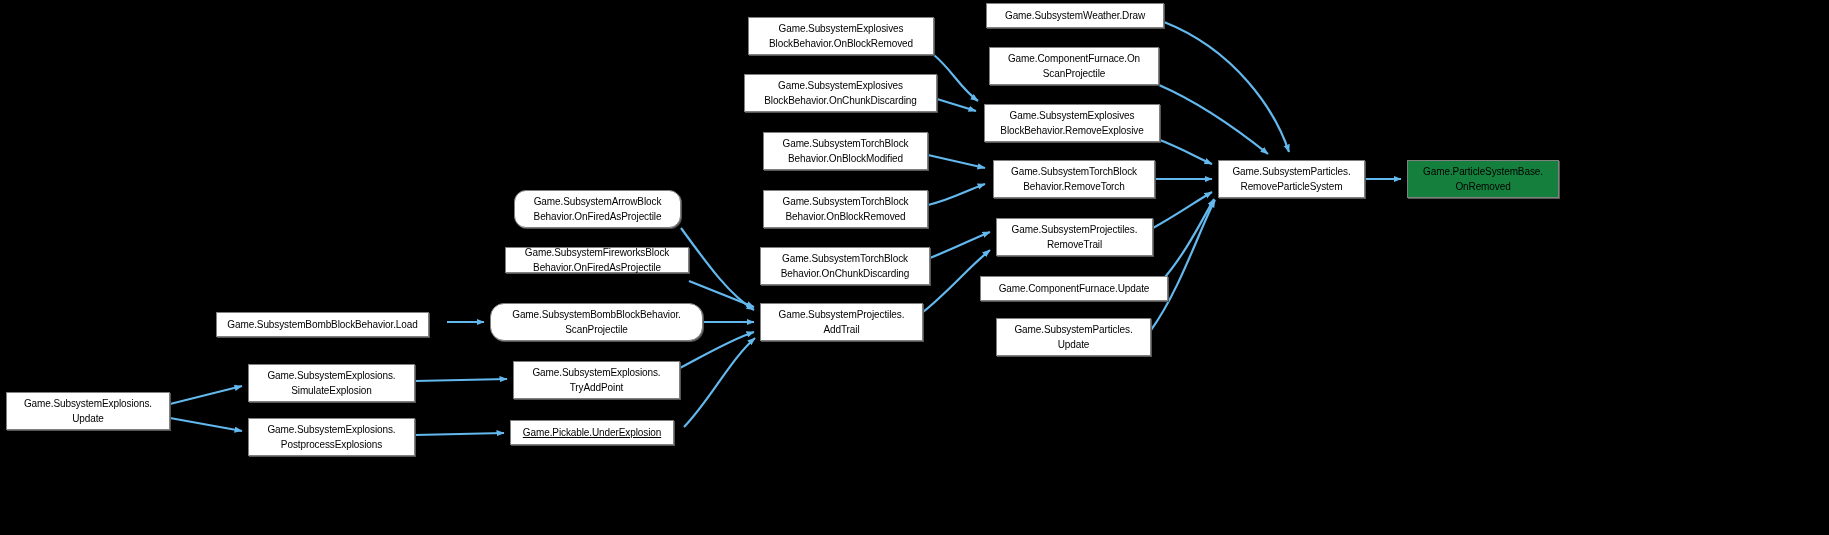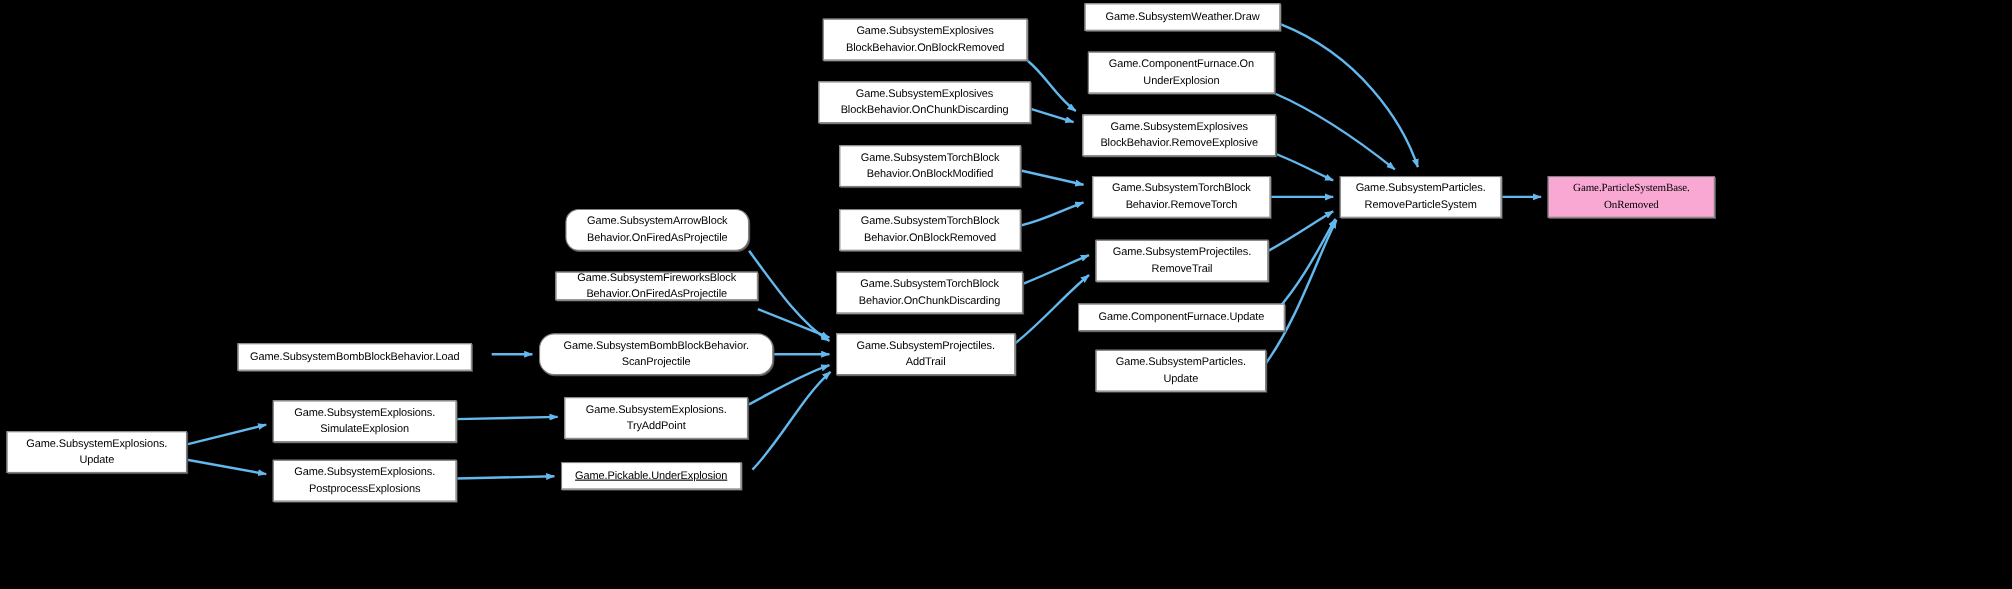--- a/index.html
+++ b/index.html
@@ -34,22 +34,21 @@
     line-height: 15px;
     text-align: center;
     display: flex;
     align-items: center;
     justify-content: center;
     padding: 1px 3px;
     white-space: pre-line;
     letter-spacing: -0.1px;
   }
   .node.highlight {
-    background: #f9a8d4;
-    font-family: Liberation Serif, serif;
+    background: #15803d;
   }
 </style>
 </head>
 <body>
 
 <div id="canvas">
 
   <svg id="edge-layer" viewBox="0 0 1829 535" xmlns="http://www.w3.org/2000/svg">
     <defs>
       <marker id="arrowhead" markerWidth="9" markerHeight="9" refX="7.5" refY="3.2" orient="auto" markerUnits="userSpaceOnUse">
@@ -82,21 +81,21 @@
         <path d="M415,435 L504,433" fill="none" stroke="#63b8ee" stroke-width="2.2" marker-end="url(#arrowhead)"></path>
         <path d="M684,427 C710,400 730,360 755,338" fill="none" stroke="#63b8ee" stroke-width="2.2" marker-end="url(#arrowhead)"></path>
       </g>
   </svg>
 
   <div id="node-layer">
       <div class="node" style="left: 748px; top: 17px; width: 186px; height: 38px;">Game.SubsystemExplosives
 BlockBehavior.OnBlockRemoved</div>
       <div class="node" style="left: 986px; top: 3px; width: 178px; height: 25px;">Game.SubsystemWeather.Draw</div>
       <div class="node" style="left: 989px; top: 47px; width: 170px; height: 38px;">Game.ComponentFurnace.On
-UnderExplosion</div>
+ScanProjectile</div>
       <div class="node" style="left: 744px; top: 74px; width: 193px; height: 38px;">Game.SubsystemExplosives
 BlockBehavior.OnChunkDiscarding</div>
       <div class="node" style="left: 984px; top: 104px; width: 176px; height: 38px;">Game.SubsystemExplosives
 BlockBehavior.RemoveExplosive</div>
       <div class="node" style="left: 763px; top: 132px; width: 165px; height: 38px;">Game.SubsystemTorchBlock
 Behavior.OnBlockModified</div>
       <div class="node" style="left: 1218px; top: 160px; width: 147px; height: 38px;">Game.SubsystemParticles.
 RemoveParticleSystem</div>
       <div class="node highlight" style="left: 1407px; top: 160px; width: 152px; height: 38px;">Game.ParticleSystemBase.
 OnRemoved</div>

